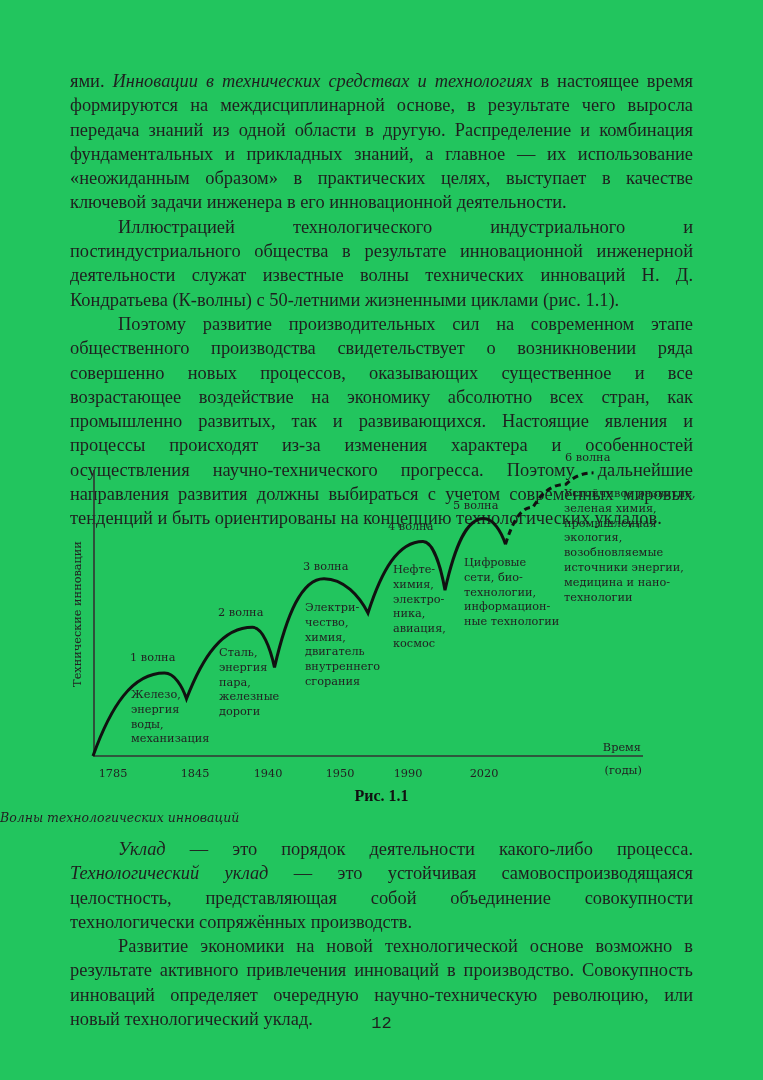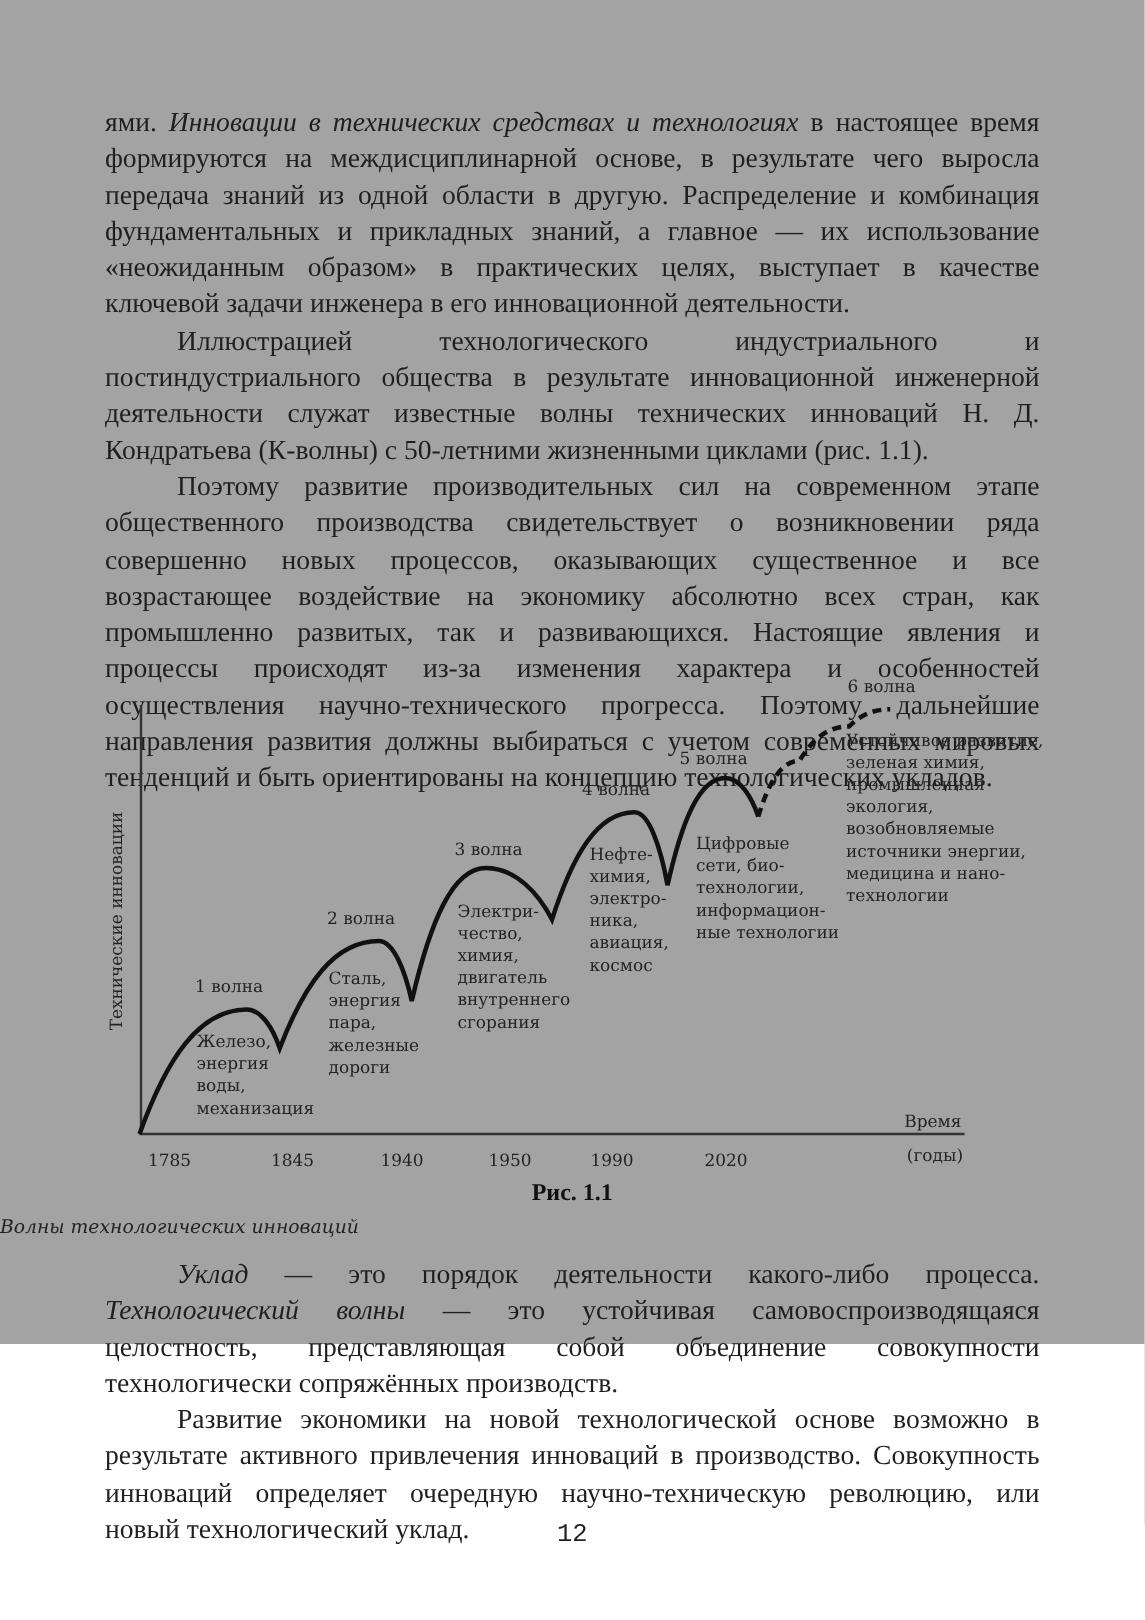--- a/index.html
+++ b/index.html
@@ -1,17 +1,17 @@
 <!DOCTYPE html>
 <html><head>
 <meta charset="utf-8">
 <style>
   html, body { margin: 0; padding: 0; background: #ffffff; }
   body { width: 763px; height: 1080px; position: relative; overflow: hidden; color: #1a1a1a; }
-  .page { position: absolute; left: 0; top: 0; width: 763px; height: 896px; background: #a3a3a3; }
+  .page { position: absolute; left: 0; top: 0; width: 763px; height: 1080px; background: #22c55e; }
   .text-block {
     position: absolute; left: 70px; width: 623px;
     font-family: "Liberation Serif", serif; font-size: 18.4px; line-height: 24.3px;
     text-align: justify; color: #1f1f1f;
   }
   .text-block p { margin: 0; text-indent: 0; }
   .text-block p.indent { text-indent: 48px; }
   .text-block p { text-align-last: left; }
   .it { font-style: italic; }
   #block-top { top: 69px; }
@@ -116,18 +116,18 @@
             <text class="fig-text" x="564" y="600.6">технологии</text>
           </g>
         </g>
     </svg>
   </div>
 
   <div class="fig-caption-title">Рис. 1.1</div>
   <div class="fig-caption-sub">Волны технологических инноваций</div>
 
   <div class="text-block" id="block-bottom">
-      <p class="indent"><span class="it">Уклад</span><span> — это порядок деятельности какого-либо процесса. </span><span class="it">Технологический волны</span><span> — это устойчивая самовоспроизводящаяся целостность, представляющая собой объединение совокупности технологически сопряжённых производств.</span></p>
+      <p class="indent"><span class="it">Уклад</span><span> — это порядок деятельности какого-либо процесса. </span><span class="it">Технологический уклад</span><span> — это устойчивая самовоспроизводящаяся целостность, представляющая собой объединение совокупности технологически сопряжённых производств.</span></p>
       <p class="indent"><span>Развитие экономики на новой технологической основе возможно в результате активного привлечения инноваций в производство. Совокупность инноваций определяет очередную научно-техническую революцию, или новый технологический уклад.</span></p>
     </div>
 
   <div class="page-number">12</div>
 </div>
 
 </body></html>

